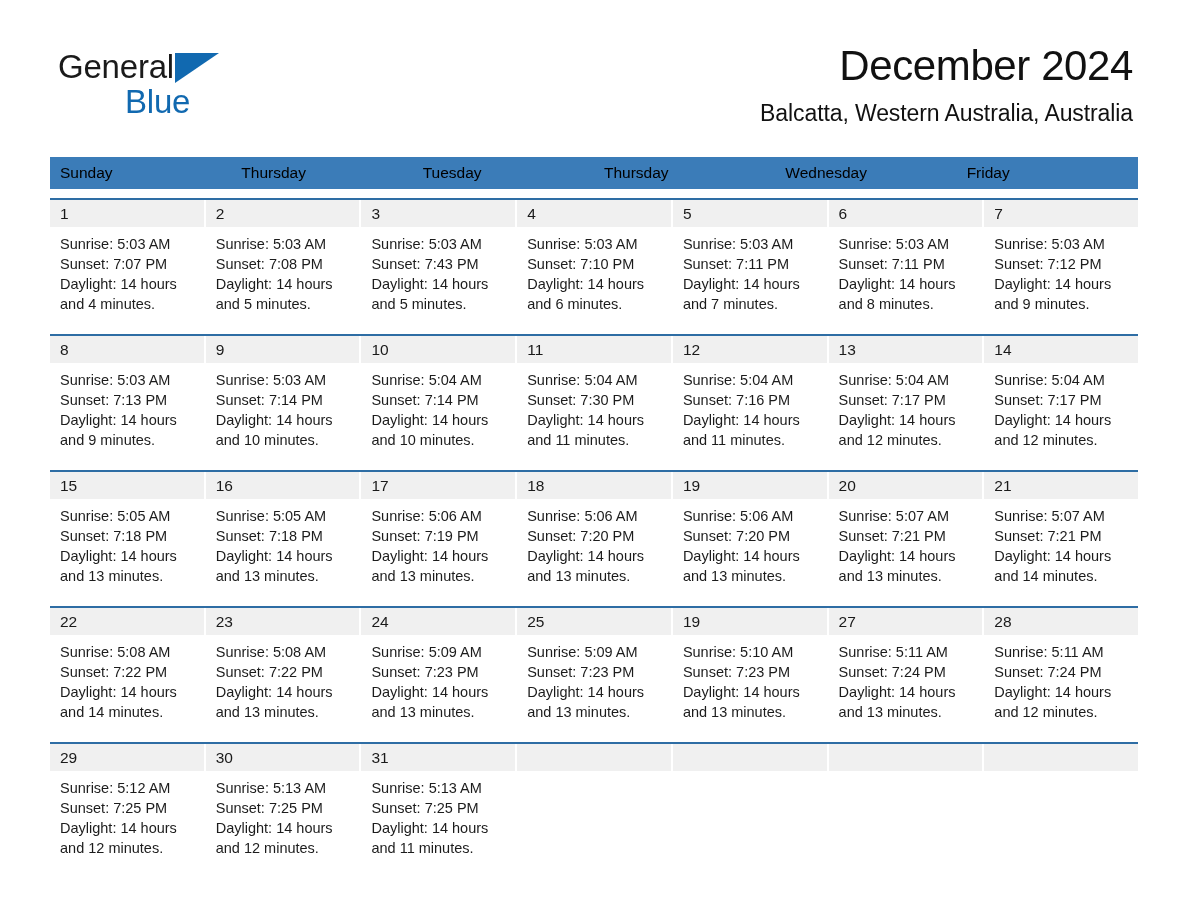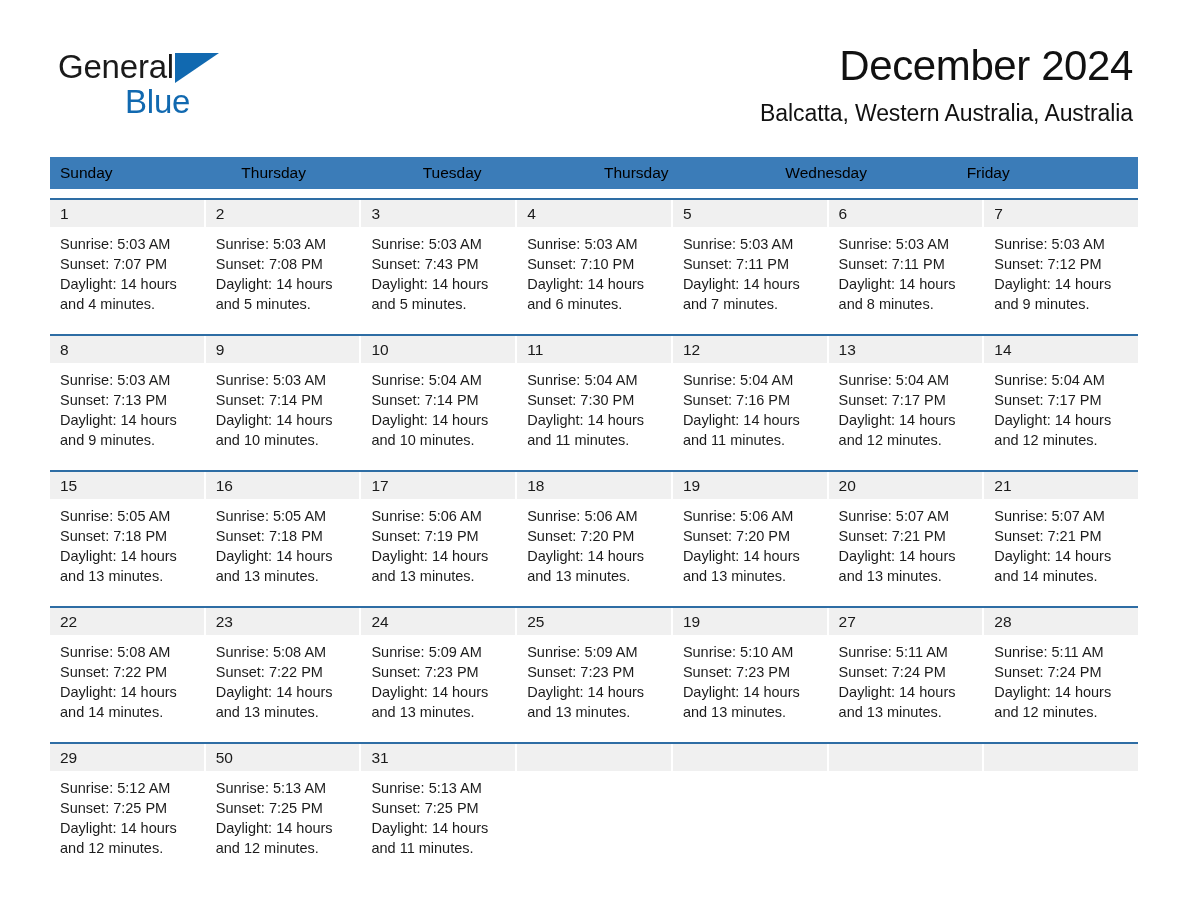--- a/index.html
+++ b/index.html
@@ -491,21 +491,21 @@
           <div class="day-number-band"><span>29</span></div>
           <div class="day-body">
             <div>Sunrise: 5:12 AM</div>
             <div>Sunset: 7:25 PM</div>
             <div>Daylight: 14 hours</div>
             <div>and 12 minutes.</div>
           </div>
         </div>
         <div class="cell-gap"></div>
         <div class="day-cell">
-          <div class="day-number-band"><span>50</span></div>
+          <div class="day-number-band"><span>30</span></div>
           <div class="day-body">
             <div>Sunrise: 5:13 AM</div>
             <div>Sunset: 7:25 PM</div>
             <div>Daylight: 14 hours</div>
             <div>and 12 minutes.</div>
           </div>
         </div>
         <div class="cell-gap"></div>
         <div class="day-cell">
           <div class="day-number-band"><span>31</span></div>

